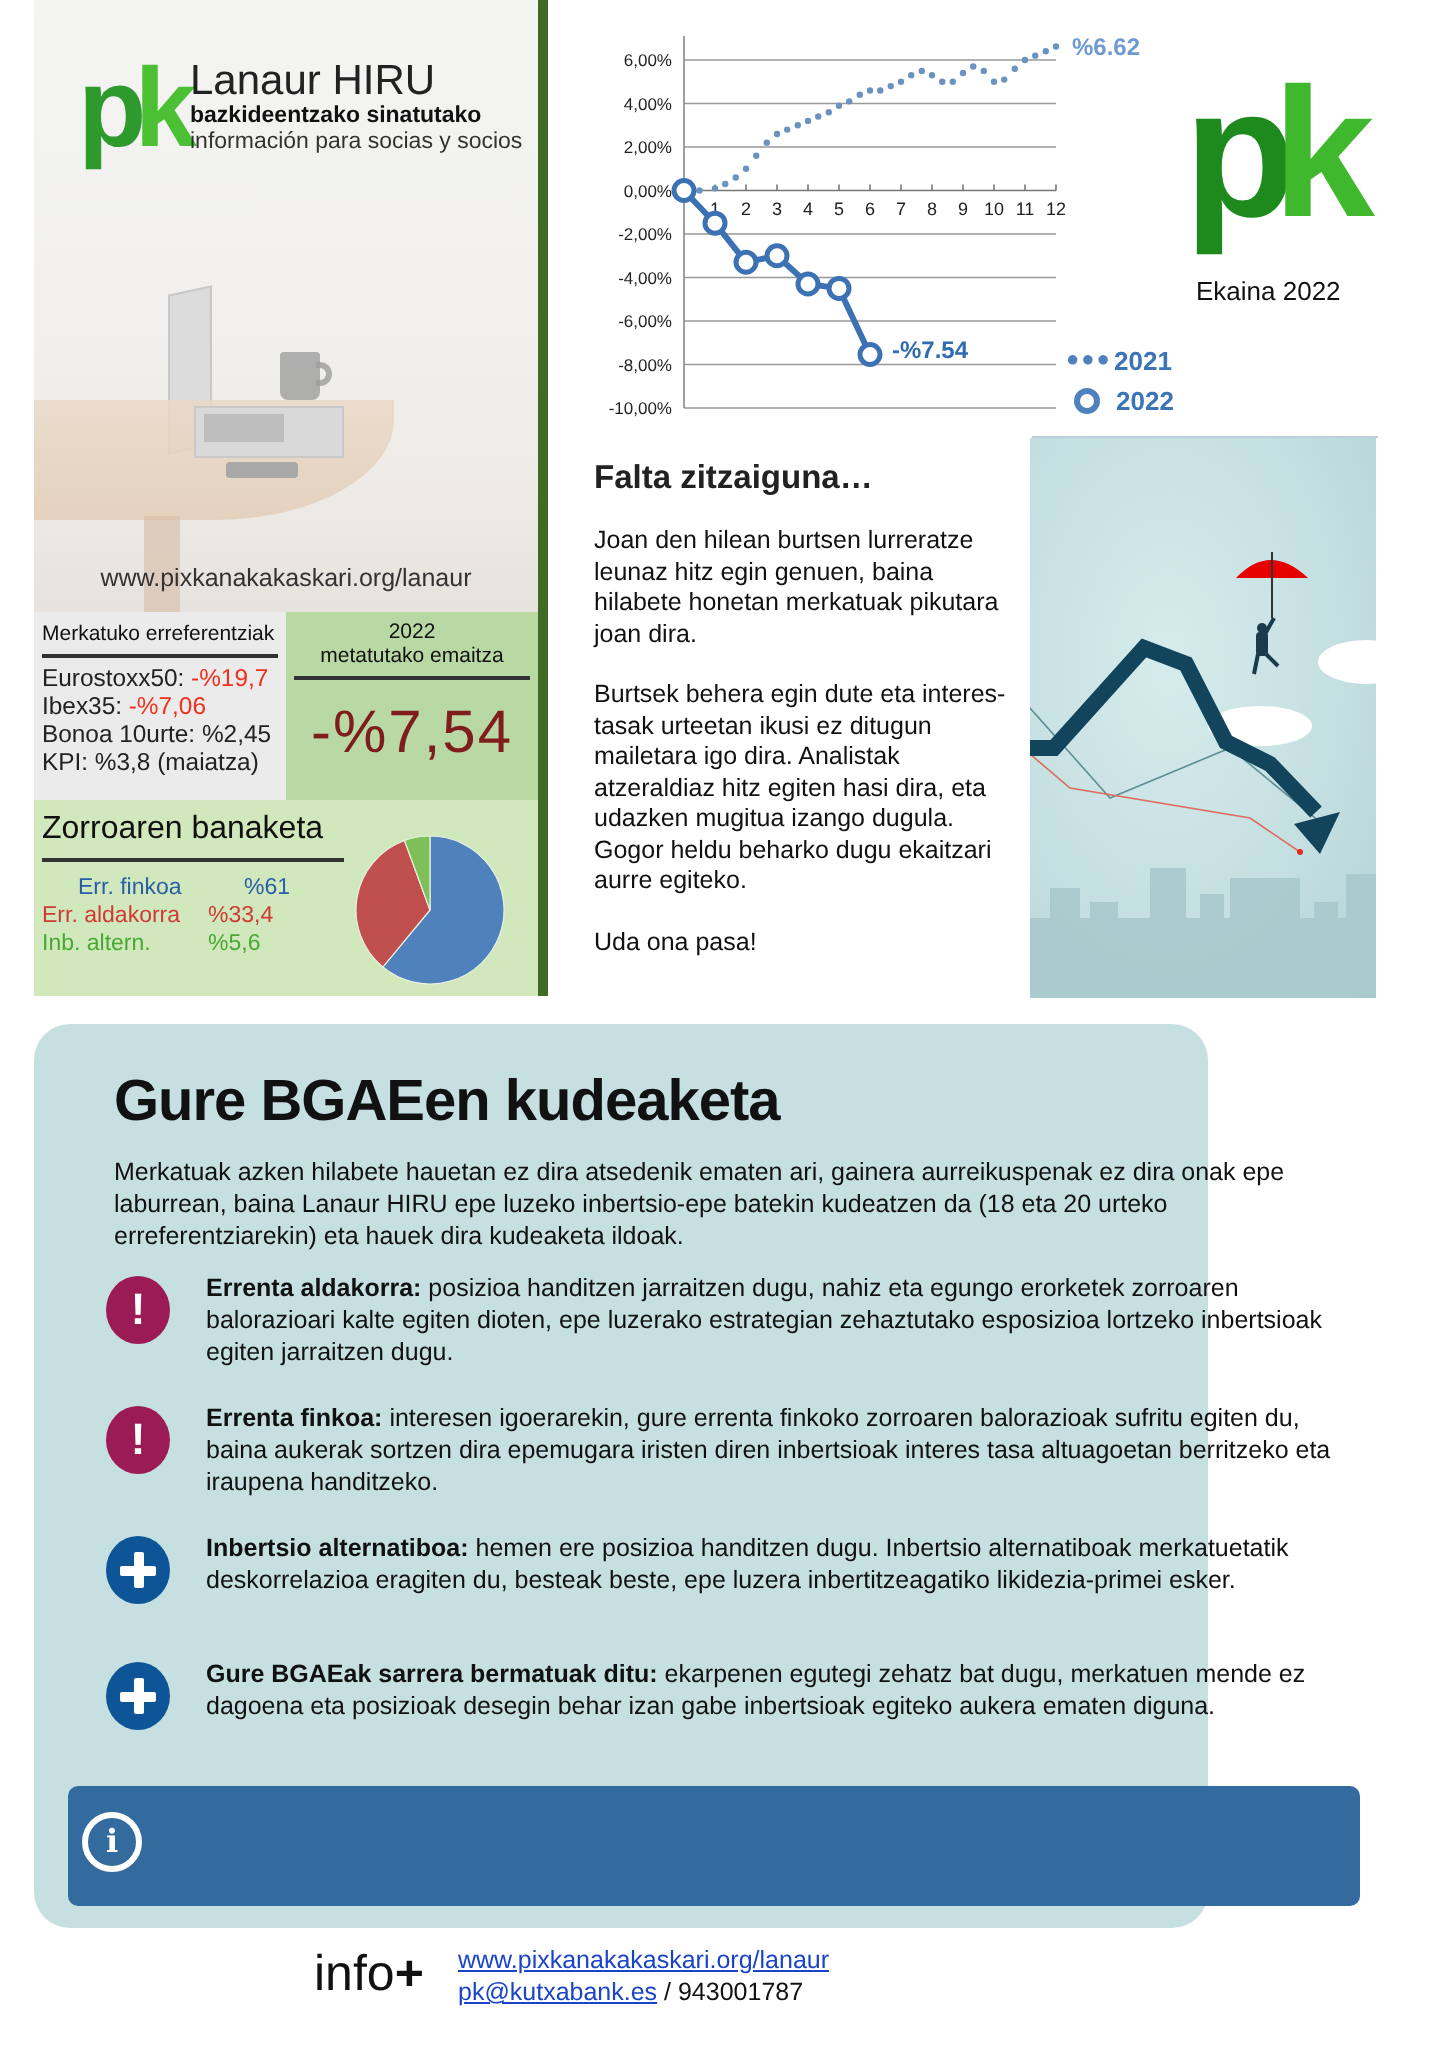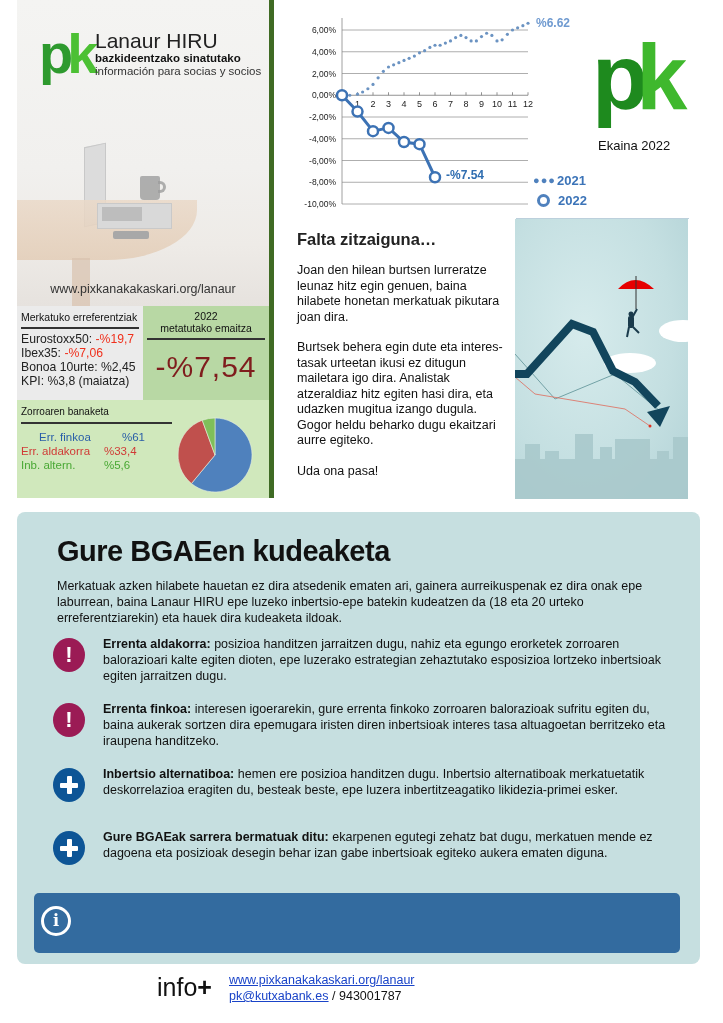--- a/index.html
+++ b/index.html
@@ -36,21 +36,21 @@
   #refs { position: absolute; left: 0; top: 306px; width: 126px; height: 94px; background: #ebebeb; padding: 5px 4px 0 4px; }
   .refs-title { font-size: 10.5px; line-height: 12px; color: #111; padding-bottom: 4px; border-bottom: 2px solid #333; margin-bottom: 3px; }
   .ref-line { font-size: 12.2px; line-height: 14px; color: #222; white-space: nowrap; }
   .ref-neg { color: #f0301c; }
   #result { position: absolute; left: 126px; top: 306px; width: 126px; height: 94px; background: #b8d8a4; padding: 4px 4px 0 4px; }
   .result-title { font-size: 10.5px; line-height: 12px; text-align: center; padding-bottom: 4px; border-bottom: 2px solid #333; }
   .result-value { font-size: 30px; color: #7f1d1d; text-align: center; margin-top: 10px; letter-spacing: 1px; }
 
   
   #portfolio { position: absolute; left: 0; top: 400px; width: 252px; height: 98px; background: #d0e8bc; padding: 6px 4px 0 4px; }
-  .port-title { font-size: 10px; width: 151px; padding-bottom: 5px; border-bottom: 2px solid #333; margin-bottom: 6px; }
+  .port-title { font-size: 16px; width: 151px; padding-bottom: 5px; border-bottom: 2px solid #333; margin-bottom: 6px; }
   .port-row { display: flex; font-size: 11.5px; line-height: 14px; }
   .port-label { width: 83px; }
   .pie { position: absolute; left: 160px; top: 17px; width: 76px; height: 76px; }
 
   
   #chart { position: absolute; left: 280px; top: 0; width: 310px; height: 215px; }
   #chart svg text { font-family: "Liberation Sans", sans-serif; }
 
   
   #logo-right { position: absolute; left: 592px; top: 36px; width: 90px; height: 120px; }
@@ -64,21 +64,21 @@
   .chart-rule { position: absolute; left: 516px; top: 218px; width: 173px; height: 1px; background: #bcd0dc; }
 
   
   #article { position: absolute; left: 297px; top: 230px; width: 210px; }
   .art-title { font-size: 16.5px; font-weight: bold; color: #222; margin-bottom: 14px; }
   .art-p { font-size: 12.5px; line-height: 15.5px; color: #111; margin-bottom: 15px; }
   #illustration { position: absolute; left: 515px; top: 219px; width: 173px; height: 280px; overflow: hidden;
                   background: radial-gradient(ellipse at 40% 40%, #d6ebec 0%, #c4dfe1 60%, #b2d2d6 100%); }
 
   
-  #bgae { position: absolute; left: 17px; top: 512px; width: 683px; height: 452px; background: #c6dfe0; border-radius: 8px; }
+  #bgae { position: absolute; left: 17px; top: 512px; width: 587px; height: 452px; background: #c6dfe0; border-radius: 18px; }
   .bgae-title { position: absolute; left: 40px; top: 23px; font-size: 29px; font-weight: bold; color: #111; letter-spacing: -0.5px; }
   .bgae-intro { position: absolute; left: 40px; top: 66px; width: 600px; font-size: 12.5px; line-height: 16px; color: #111; }
   .point { position: absolute; left: 36px; width: 620px; }
   .point-icon { position: absolute; left: 0; top: 2px; width: 32px; height: 34px; border-radius: 50%; display: flex; align-items: center; justify-content: center; }
   .icon-warn { background: #9b1b55; color: #fff; font-weight: bold; font-size: 22px; }
   .icon-plus { background: #0d5596; }
   .icon-plus::before, .icon-plus::after { content: ""; position: absolute; background: #fff; border-radius: 1px; }
   .icon-plus::before { width: 18px; height: 5px; }
   .icon-plus::after { width: 5px; height: 18px; }
   .point-text { margin-left: 50px; font-size: 12.5px; line-height: 16px; color: #111; }

